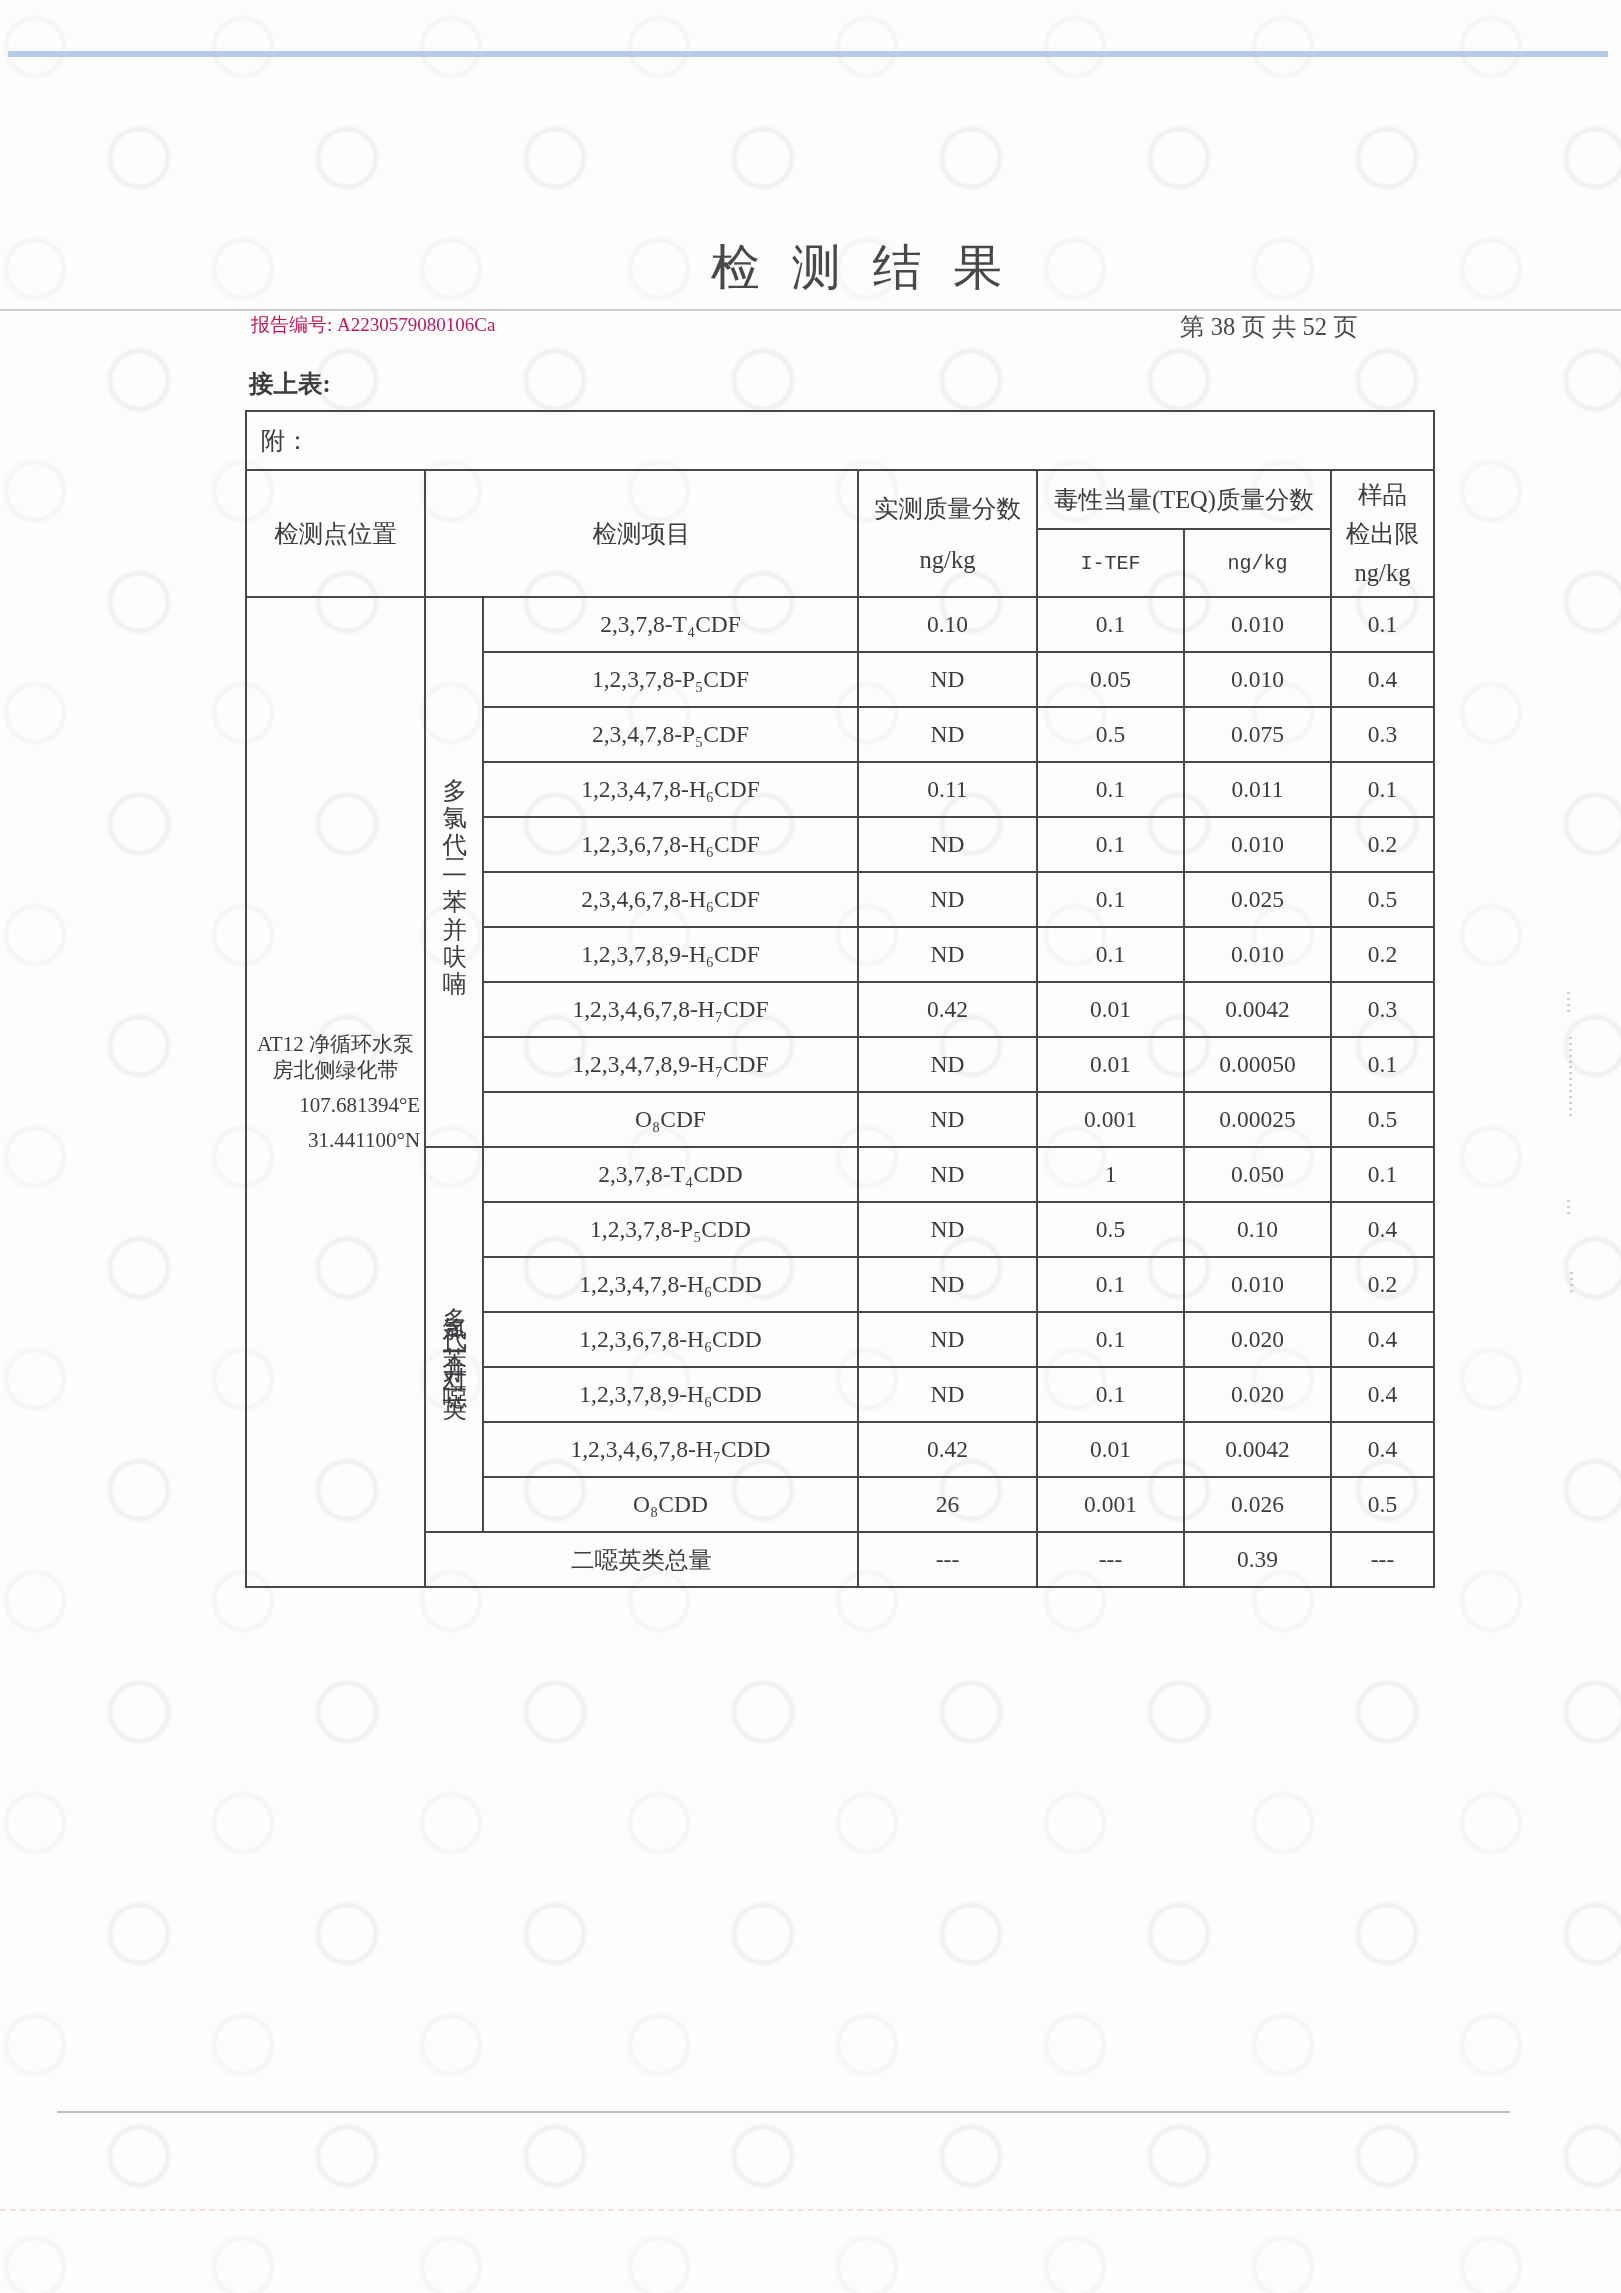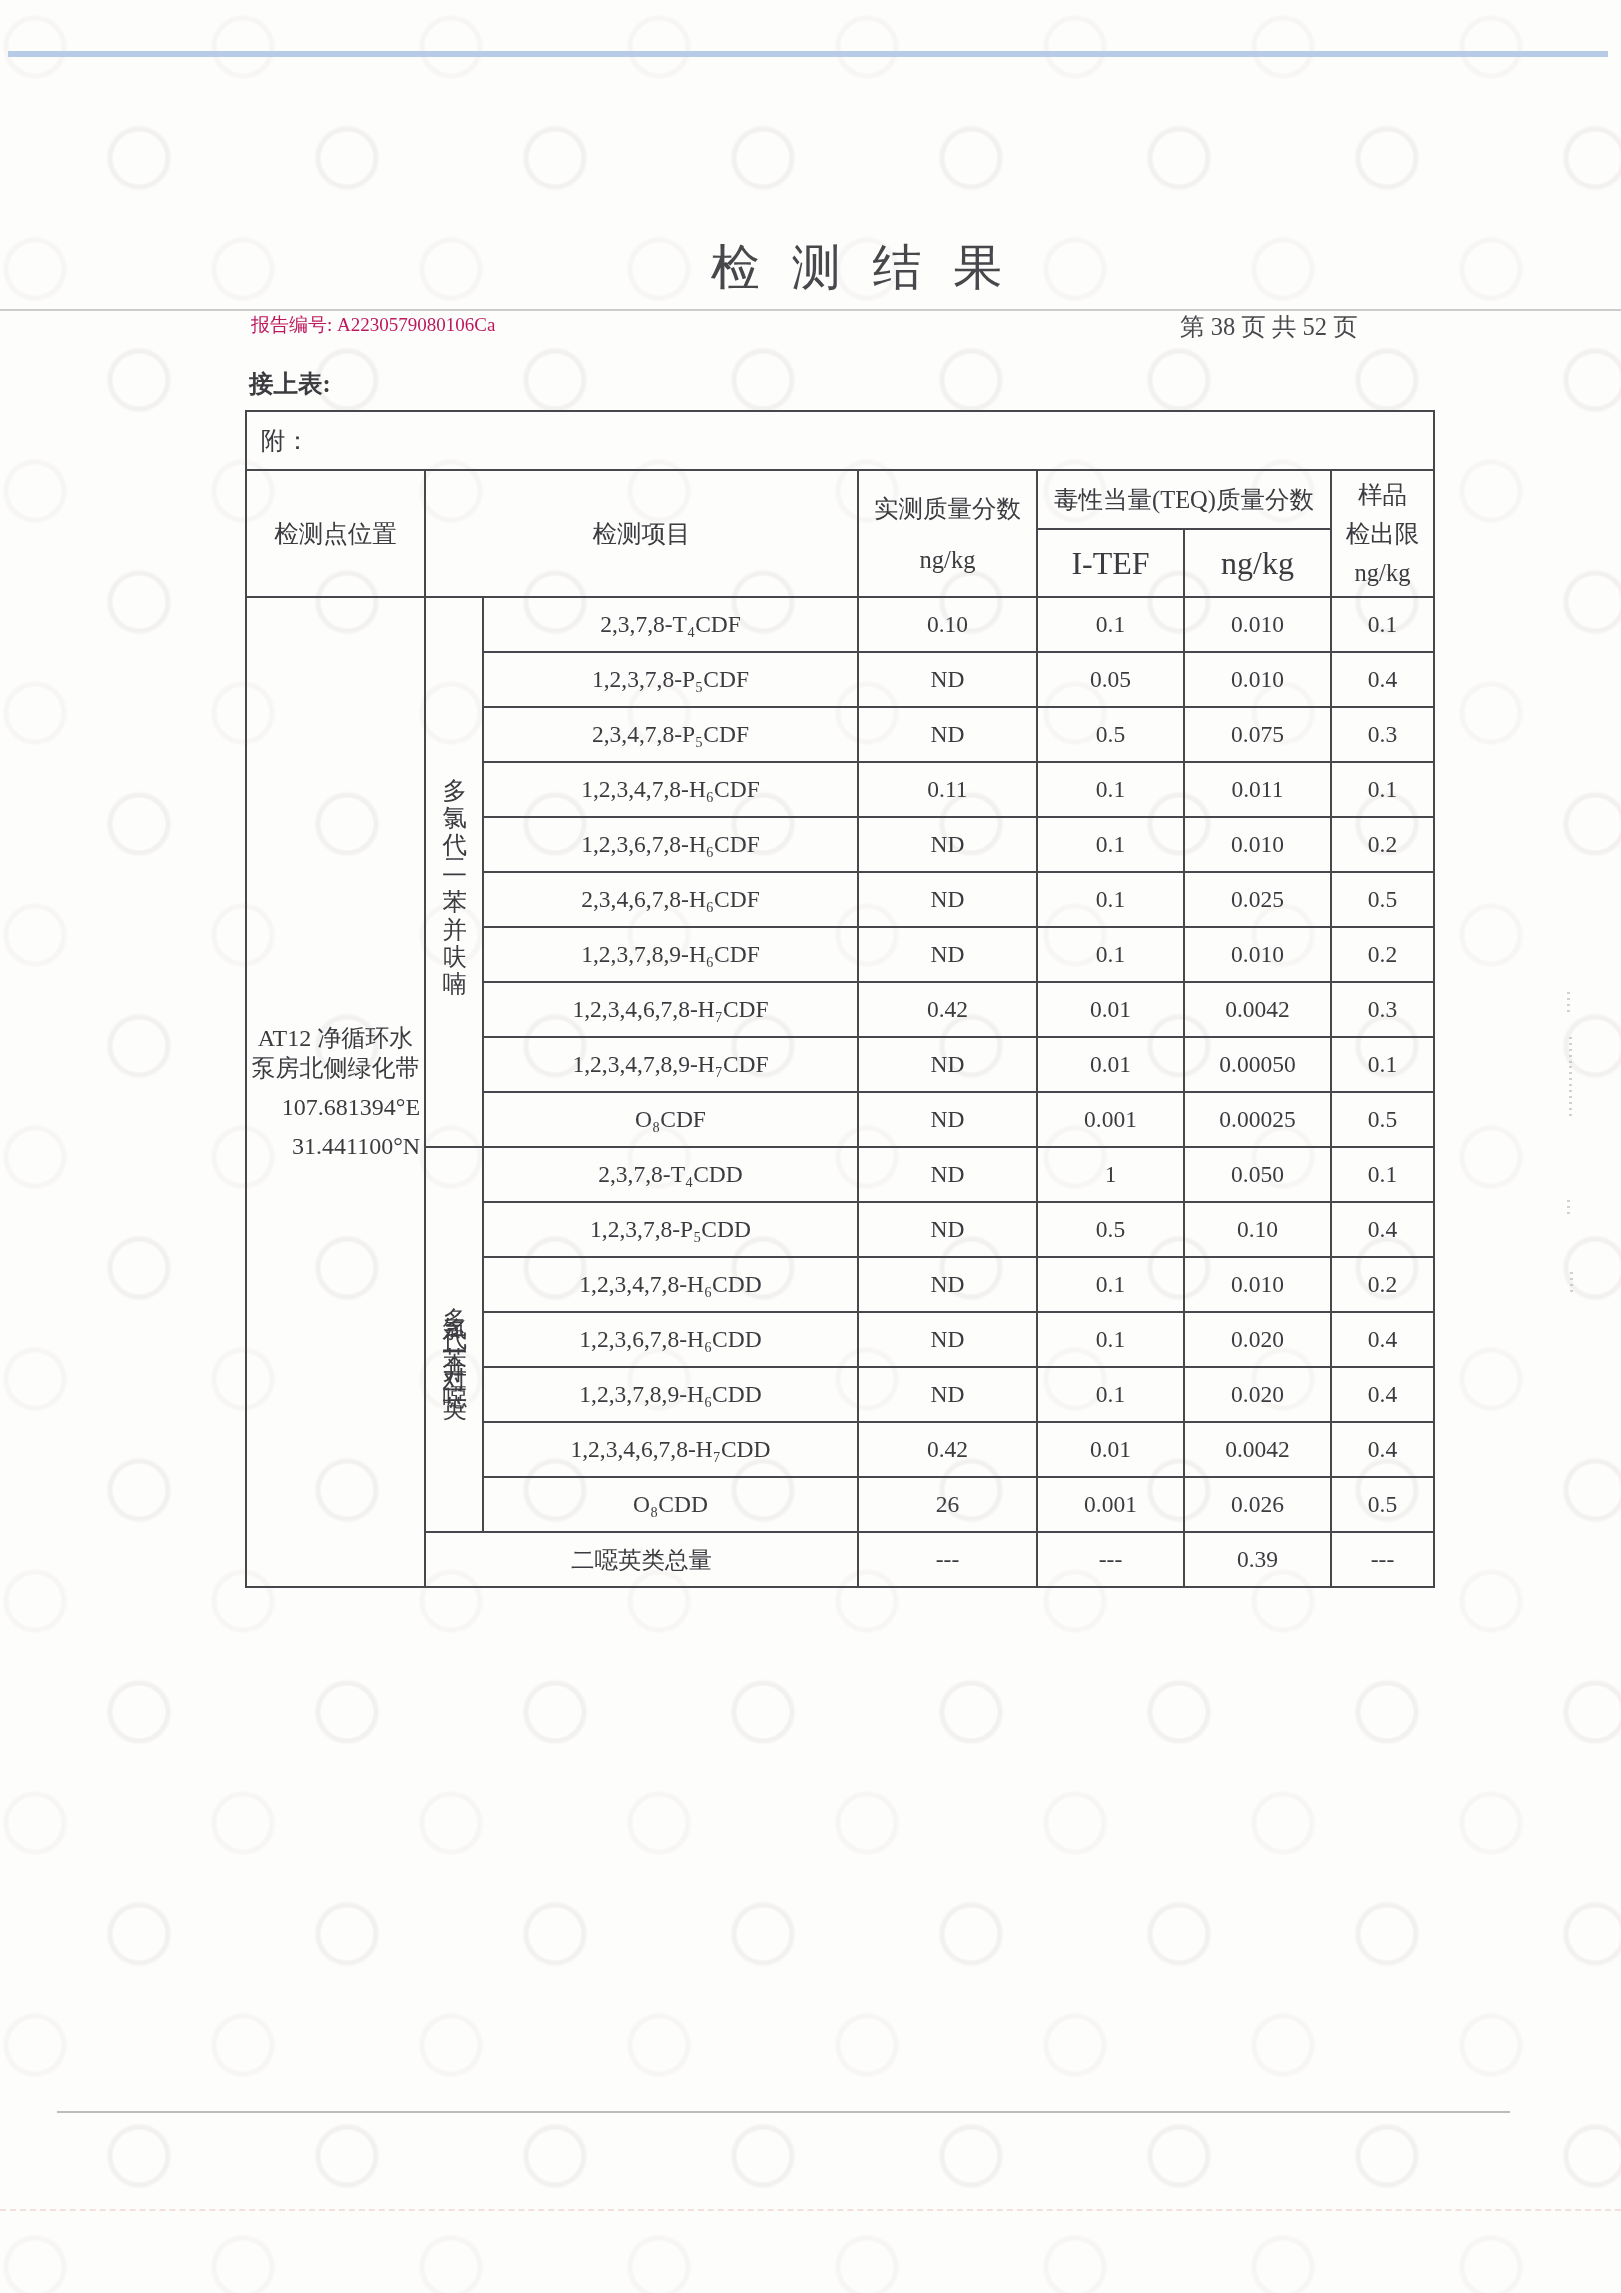--- a/index.html
+++ b/index.html
@@ -44,26 +44,26 @@
   }
   table.results td,table.results th{
     border:2px solid #48484c;
     text-align:center;vertical-align:middle;
     padding:0 3.9px;font-weight:normal;
     overflow:hidden;
   }
   table.results{border:2.9px solid #3f3f42;}
   tr.note-row td{height:57px;text-align:left;padding-left:13.7px;font-size:24.5px;}
   tr.head-a th{height:57px;font-size:24.5px;}
-  tr.head-b th{height:66px;font-size:32px;}
+  tr.head-b th{height:66px;font-size:20px;font-family:Liberation Mono, monospace;}
   th.pre{white-space:pre-line;}
   th.measured-h{line-height:51px;}
   th.limit-h{line-height:39px;font-size:23.5px;}
   tbody tr.data-row{height:55px;}
-  td.loc-cell{font-size:24px;line-height:1.25;padding:0 4.9px;}
+  td.loc-cell{font-size:21px;line-height:1.25;padding:0 4.9px;}
   .loc-coord{margin-top:9px;text-align:right;}
   td.group-cell{padding:0;}
   .vtext{writing-mode:vertical-lr;text-orientation:upright;margin:0 auto;
          font-size:24.5px;line-height:1;display:inline-block;}
   .vtext.g1{letter-spacing:27.4px;}
   .vtext.g2{letter-spacing:9.8px;}
 
   .footer-rule{position:absolute;top:2111px;left:57px;width:1453px;height:2px;background:#bcbcbc;}
   .footer{position:absolute;top:2125px;left:59px;width:1449px;display:flex;
           justify-content:space-between;

